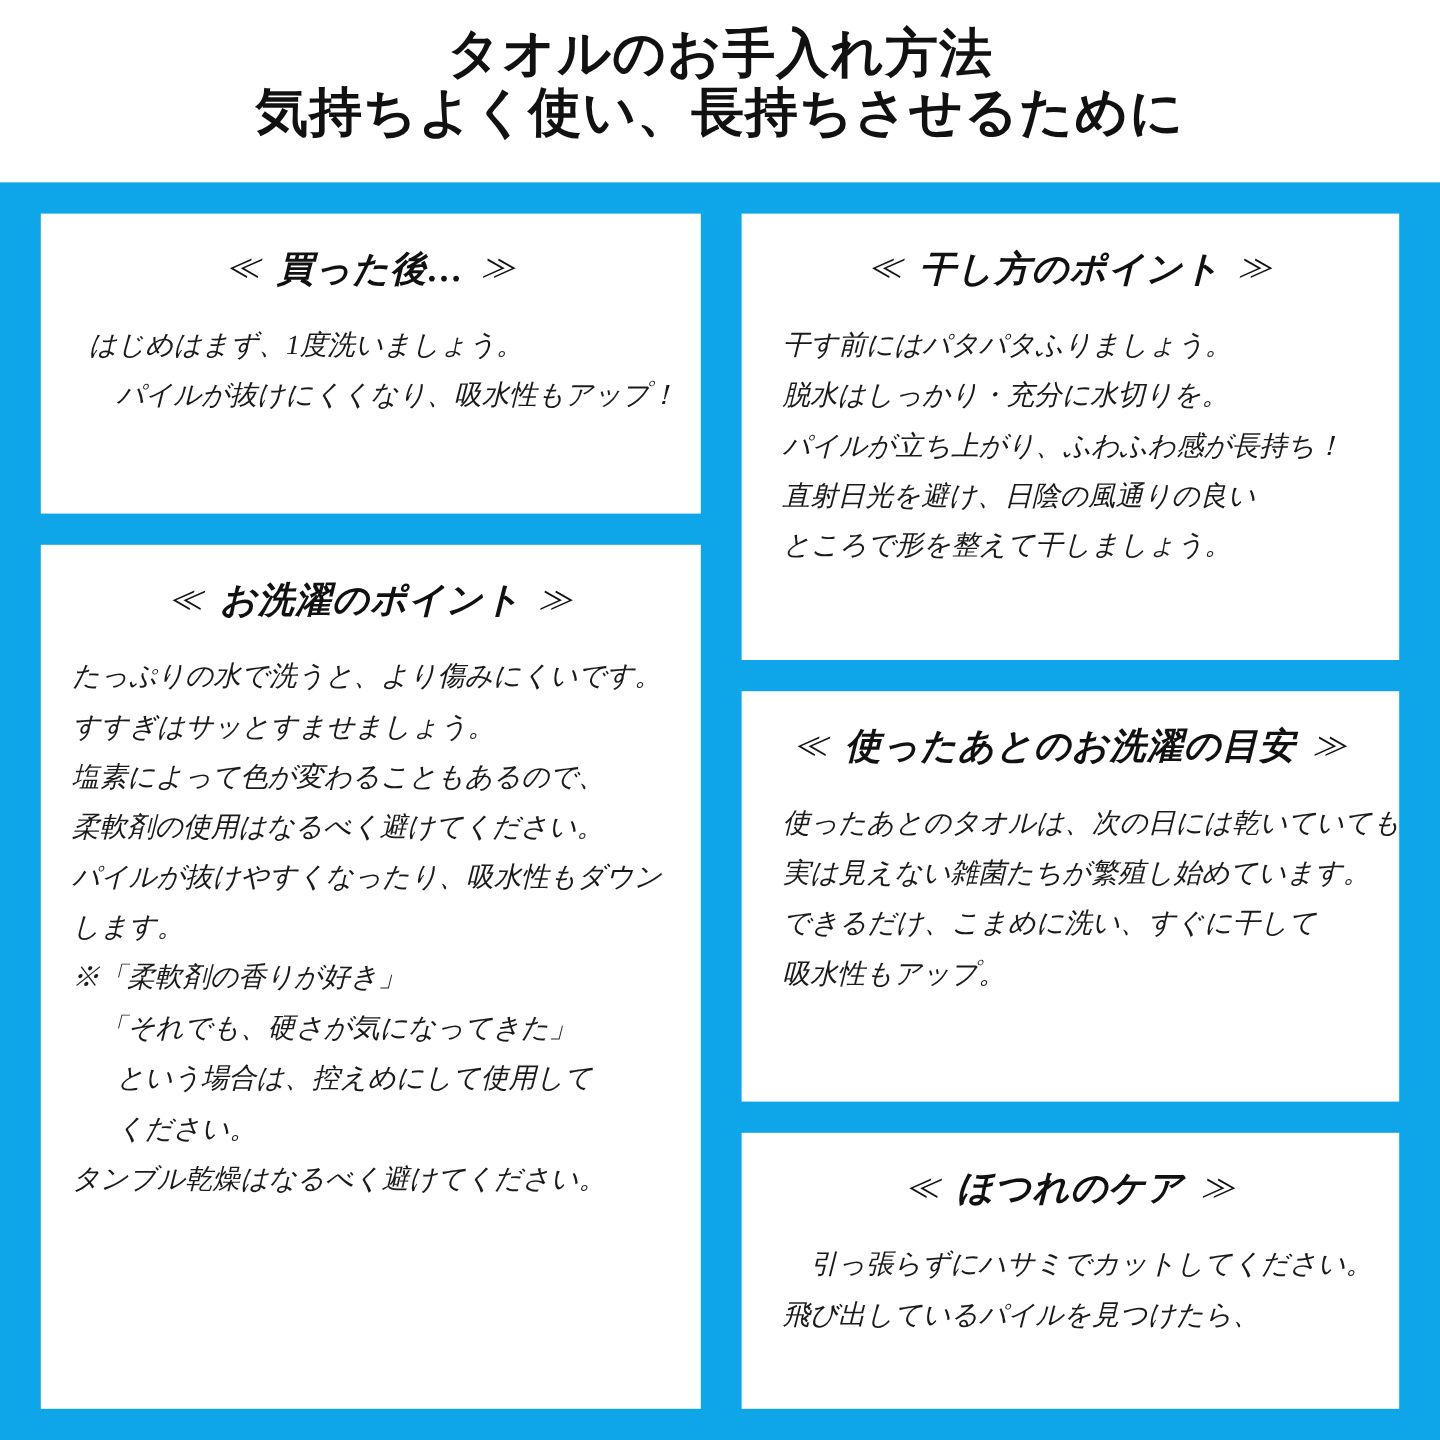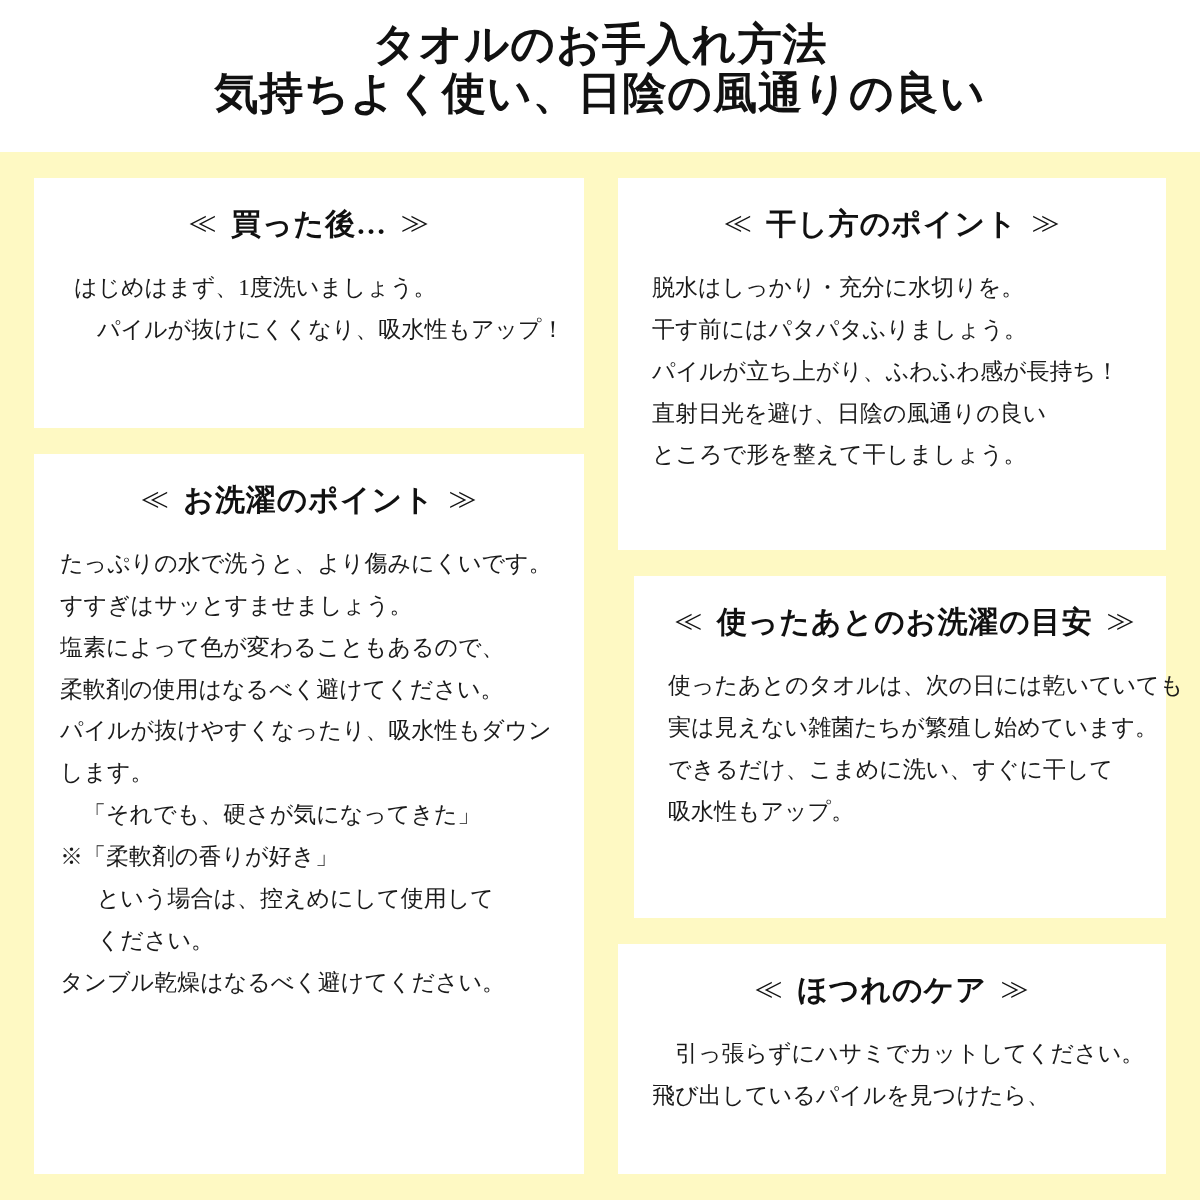--- a/index.html
+++ b/index.html
@@ -42,23 +42,24 @@
   .header .title-line.l1 { font-size: 44px; }
   .header .title-line.l2 { font-size: 44px; }
 
   
   .board {
     position: absolute;
     left: 0;
     top: 152px;
     width: 1200px;
     height: 1048px;
-    background: #fef9c3;
+    background: #0ea5e9;
     box-sizing: border-box;
     padding: 26px 34px 26px 34px;
+    font-style: italic;
   }
   .columns {
     display: flex;
     gap: 34px;
     height: 100%;
   }
   .col {
     display: flex;
     flex-direction: column;
     gap: 26px;
@@ -97,31 +98,31 @@
   .indent-2 { padding-left: 1.6em; }
 
   
   #card-after-purchase { height: 250px; }
   #card-after-purchase .card-body { padding-left: 14px; }
   #card-washing { flex: 1 1 auto; }
   #card-drying { height: 372px; }
   #card-drying .card-body,
   #card-frequency .card-body,
   #card-fray .card-body { padding-left: 8px; }
-  #card-frequency { height: 342px; margin-left: 16px; }
+  #card-frequency { height: 342px; }
   #card-fray { flex: 1 1 auto; }
 </style>
 </head>
 <body>
 
 <div class="page">
 
   <div class="header">
     <div class="title-line l1">タオルのお手入れ方法</div>
-    <div class="title-line l2">気持ちよく使い、日陰の風通りの良い</div>
+    <div class="title-line l2">気持ちよく使い、長持ちさせるために</div>
   </div>
 
   <div class="board">
     <div class="columns">
 
       <div class="col left">
 
         <div class="card" id="card-after-purchase">
           <div class="card-title">
             <span class="guill">≪</span><span>買った後…</span><span class="guill">≫</span>
@@ -136,39 +137,39 @@
           <div class="card-title">
             <span class="guill">≪</span><span>お洗濯のポイント</span><span class="guill">≫</span>
           </div>
           <div class="card-body">
             <div class="ln">たっぷりの水で洗うと、より傷みにくいです。</div>
             <div class="ln">すすぎはサッとすませましょう。</div>
             <div class="ln">塩素によって色が変わることもあるので、</div>
             <div class="ln">柔軟剤の使用はなるべく避けてください。</div>
             <div class="ln">パイルが抜けやすくなったり、吸水性もダウン</div>
             <div class="ln">します。</div>
+            <div class="ln">※「柔軟剤の香りが好き」</div>
             <div class="ln indent-1">「それでも、硬さが気になってきた」</div>
-            <div class="ln">※「柔軟剤の香りが好き」</div>
             <div class="ln indent-2">という場合は、控えめにして使用して</div>
             <div class="ln indent-2">ください。</div>
             <div class="ln">タンブル乾燥はなるべく避けてください。</div>
           </div>
         </div>
 
       </div>
 
       <div class="col right">
 
         <div class="card" id="card-drying">
           <div class="card-title">
             <span class="guill">≪</span><span>干し方のポイント</span><span class="guill">≫</span>
           </div>
           <div class="card-body">
+            <div class="ln">干す前にはパタパタふりましょう。</div>
             <div class="ln">脱水はしっかり・充分に水切りを。</div>
-            <div class="ln">干す前にはパタパタふりましょう。</div>
             <div class="ln">パイルが立ち上がり、ふわふわ感が長持ち！</div>
             <div class="ln">直射日光を避け、日陰の風通りの良い</div>
             <div class="ln">ところで形を整えて干しましょう。</div>
           </div>
         </div>
 
         <div class="card" id="card-frequency">
           <div class="card-title">
             <span class="guill">≪</span><span>使ったあとのお洗濯の目安</span><span class="guill">≫</span>
           </div>

